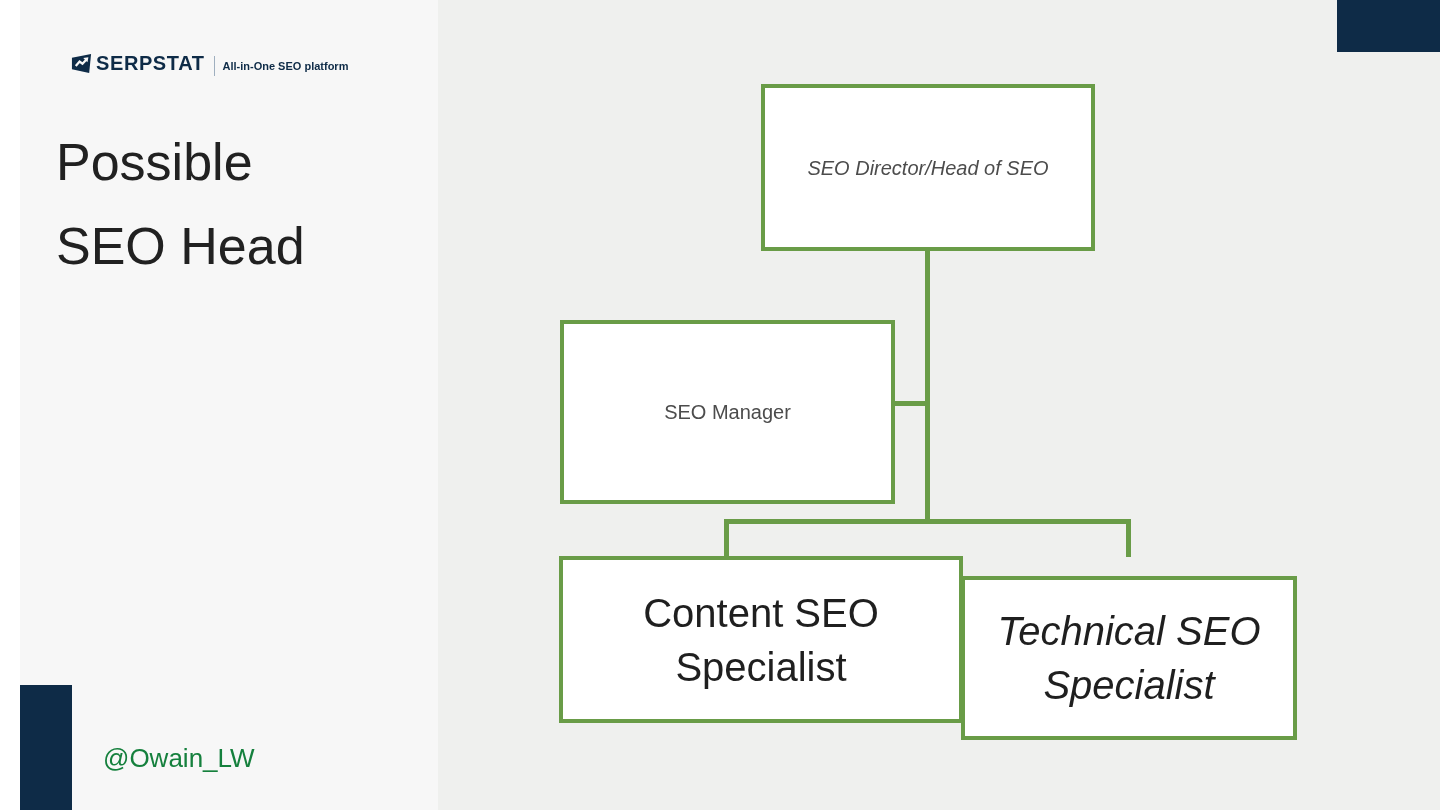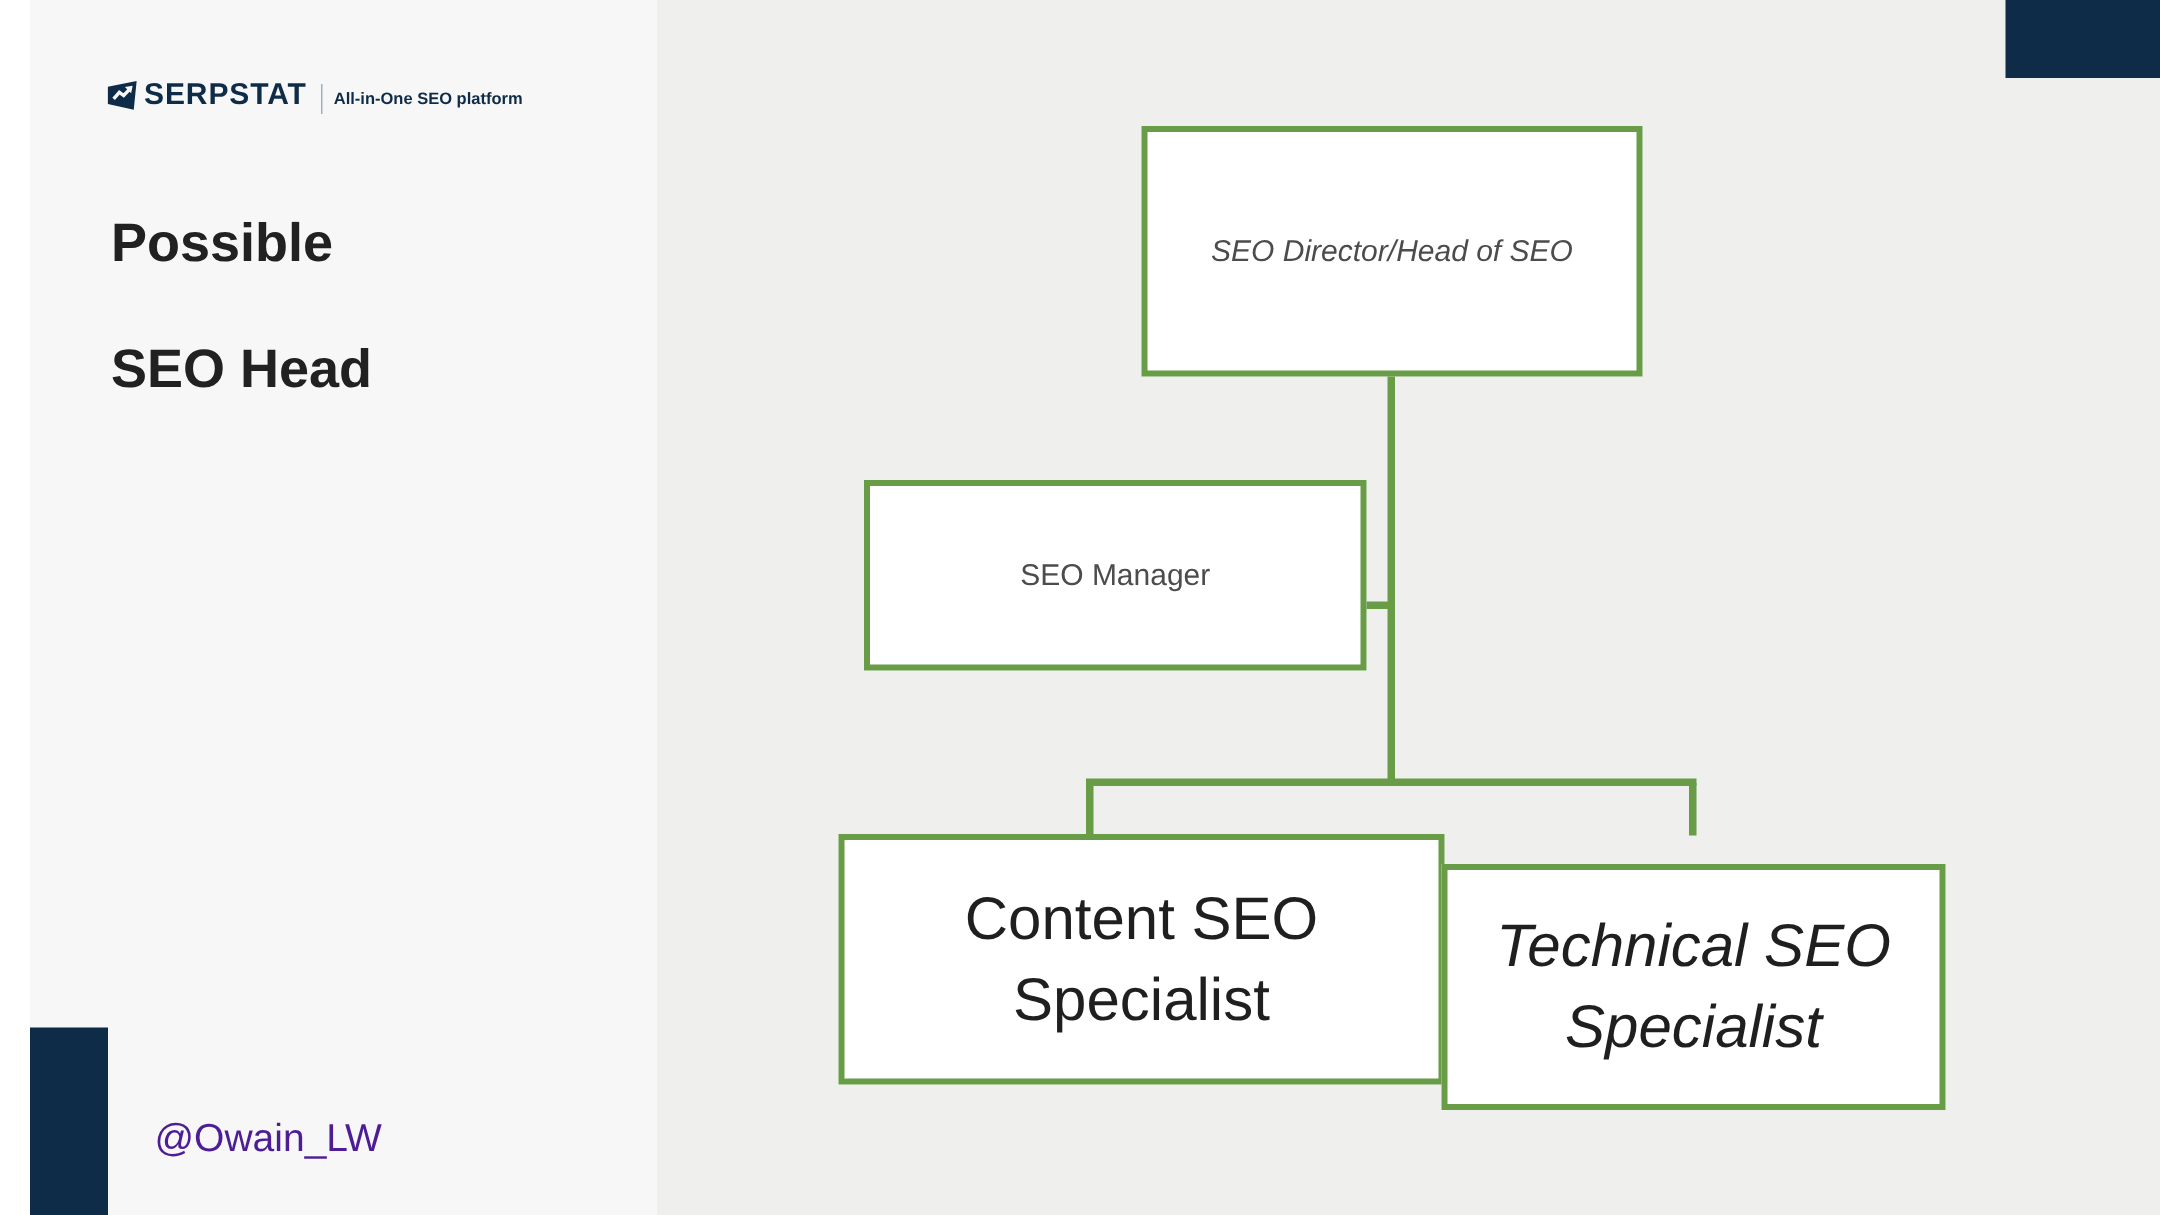--- a/index.html
+++ b/index.html
@@ -45,54 +45,54 @@
   .logo-tagline {
     margin-top: 6px;
     font-size: 11px;
     font-weight: 700;
     color: var(--navy, #0e2b47);
     text-align: center;
   }
 
   .slide-title {
     position: absolute;
-    left: 54px; top: 120px;
-    font-size: 36px;
-    font-weight: 700;
+    left: 36px; top: 120px;
+    font-size: 52px;
+    font-weight: 400;
     line-height: 84px;
     color: var(--title-text, #212121);
   }
   .slide-title span { display: block; }
 
   .footer-handle {
     position: absolute;
     left: 83px; top: 743px;
     font-size: 26px;
     font-weight: 400;
-    color: #4c1d95;
+    color: #15803d;
     text-align: center;
   }
 
   
   .corner-block { position: absolute; background: var(--navy, #0e2b47); }
   .corner-top-right { left: 1317px; top: 0; width: 123px; height: 52px; }
   .corner-bottom-left { left: 0; top: 685px; width: 52px; height: 125px; }
 
   
   .node {
     position: absolute;
     background: var(--node-bg, #ffffff);
     border: 4px solid var(--green, #699c47);
     display: flex;
     align-items: center;
     justify-content: center;
     text-align: center;
   }
   .node-director { left: 741px; top: 84px;  width: 334px; height: 167px; font-style: italic; }
-  .node-manager  { left: 556px; top: 320px; width: 335px; height: 127px; }
+  .node-manager  { left: 540px; top: 320px; width: 335px; height: 184px; }
   .node-content  { left: 539px; top: 556px; width: 404px; height: 167px; }
   .node-technical{ left: 941px; top: 576px; width: 336px; height: 164px; font-style: italic; }
 
   .node-label-sm {
     font-size: 20px;
     color: var(--node-text, #4c4c4c);
     line-height: 1.3;
   }
   .node-label-lg {
     font-size: 40px;

